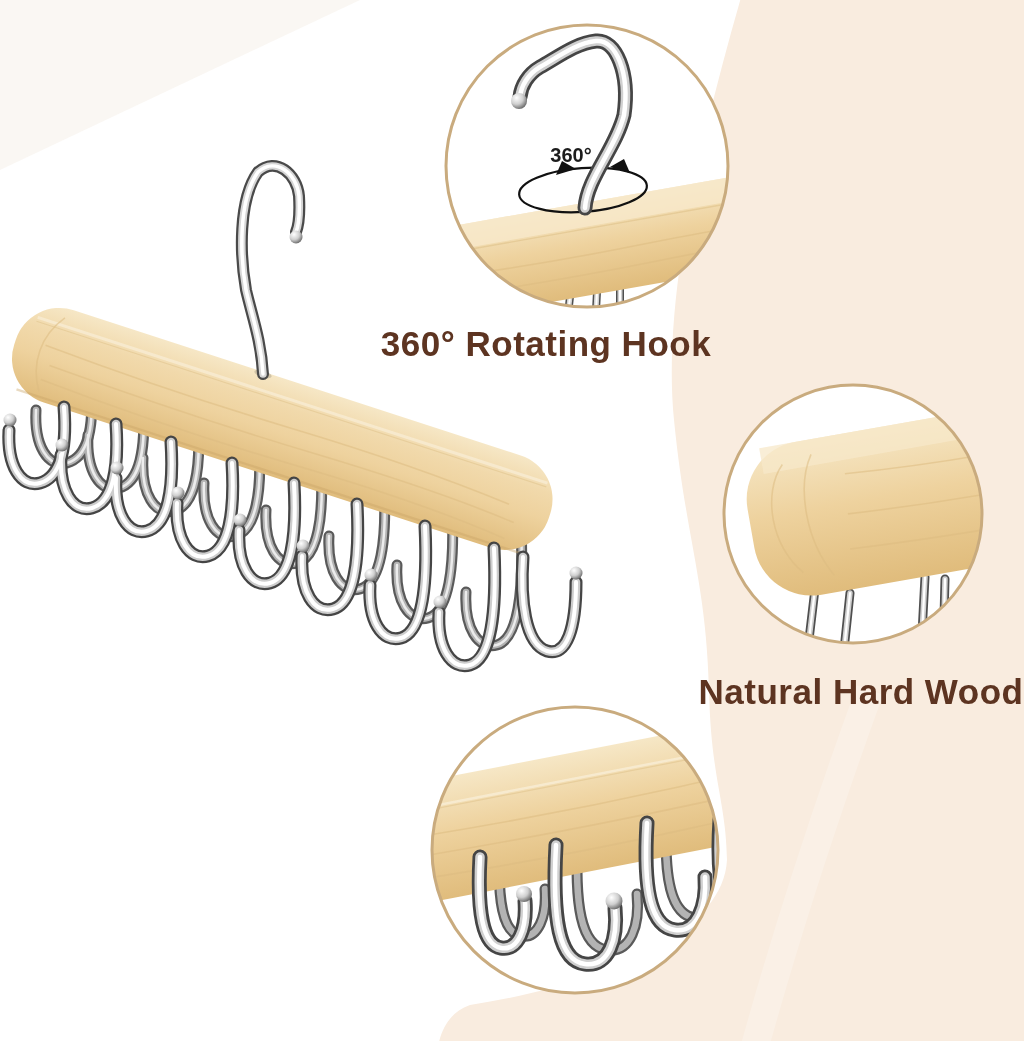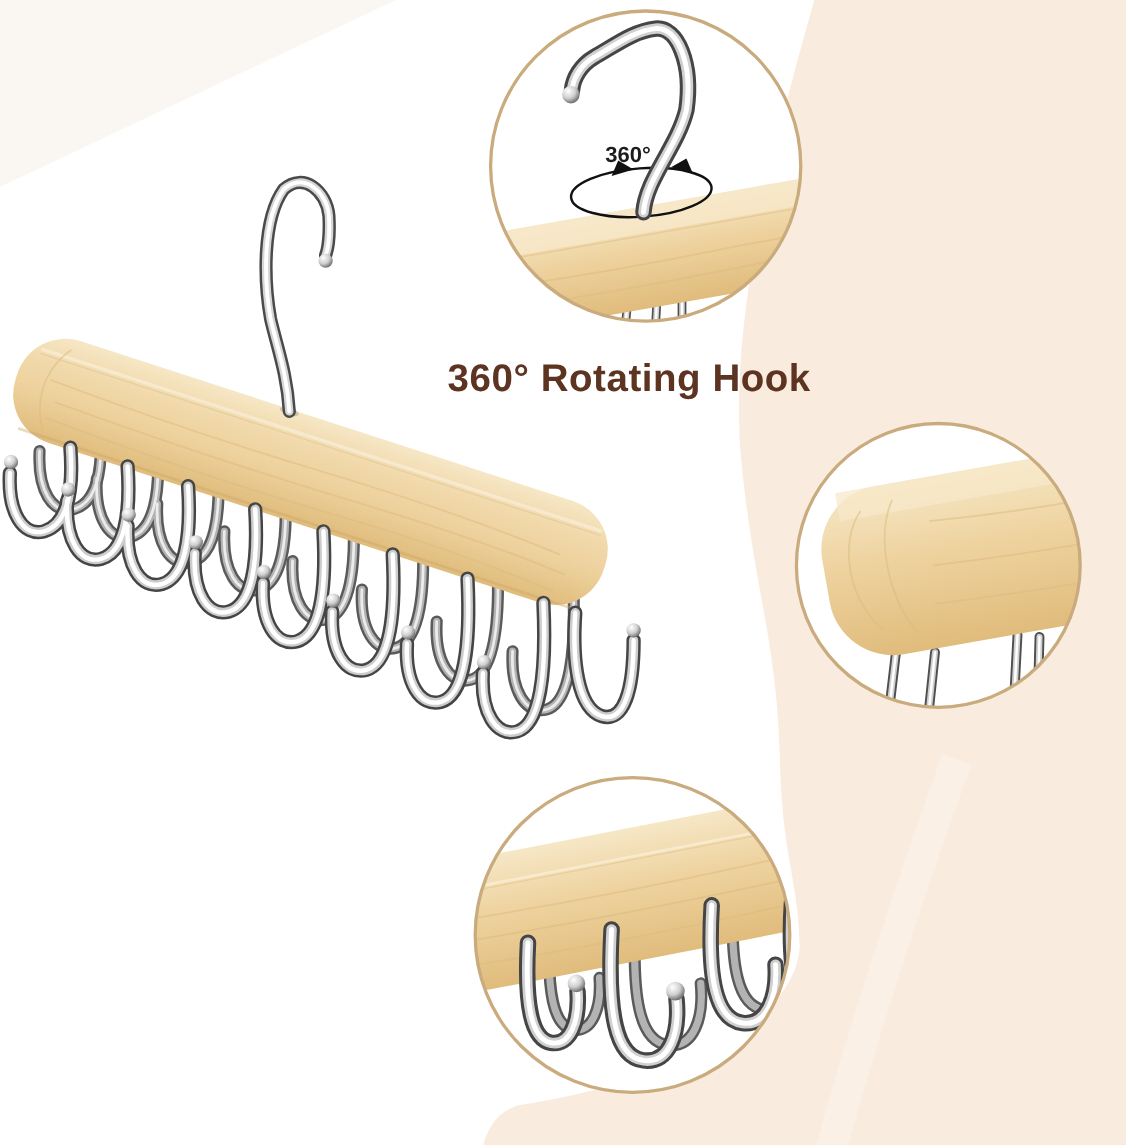--- a/index.html
+++ b/index.html
@@ -3,21 +3,21 @@
 <meta charset="utf-8">
 <style>
   html,body{margin:0;padding:0;}
   body{font-family:"Liberation Sans", sans-serif;background:#ffffff;}
   .stage{position:relative;width:1024px;height:1041px;overflow:hidden;background:#ffffff;}
   .bg-svg{position:absolute;left:0;top:0;z-index:0;}
   .callout{position:absolute;z-index:2;}
   .label{position:absolute;z-index:3;transform:translateX(-50%);
          font-weight:bold;font-size:35px;letter-spacing:.5px;white-space:nowrap;
          color:#5d3421;}
-  .lbl-1{left:572px;top:324px;text-align:right;}
+  .lbl-1{left:546px;top:324px;text-align:right;}
   .lbl-2{left:861px;top:672px;}
   .lbl-3{left:592px;top:998px;}
   
   .ch-o{fill:none;stroke:#454545;stroke-width:13;stroke-linecap:round;}
   .ch-m{fill:none;stroke:#cdcdcd;stroke-width:8.5;stroke-linecap:round;}
   .ch-i{fill:none;stroke:#ffffff;stroke-width:4;stroke-linecap:round;}
   
   .chb-o{fill:none;stroke:#5a5a5a;stroke-width:11;stroke-linecap:round;}
   .chb-m{fill:none;stroke:#b3b3b3;stroke-width:6.5;stroke-linecap:round;}
   .chb-i{fill:none;stroke:#ececec;stroke-width:2.5;stroke-linecap:round;}
@@ -169,21 +169,21 @@
       <circle cx="117" cy="468" r="6.5" fill="url(#ballG)"></circle>
       <circle cx="178" cy="493" r="6.5" fill="url(#ballG)"></circle>
       <circle cx="240" cy="520" r="6.5" fill="url(#ballG)"></circle>
       <circle cx="303" cy="546" r="6.5" fill="url(#ballG)"></circle>
       <circle cx="371" cy="575" r="6.5" fill="url(#ballG)"></circle>
       <circle cx="440" cy="602" r="6.5" fill="url(#ballG)"></circle>
       <circle cx="576" cy="573" r="6.5" fill="url(#ballG)"></circle>
     </g>
   </svg>
 
-  <div class="callout" style="left:444px;top:8px;width:286px;height:286px;">
+  <div class="callout" style="left:444px;top:23px;width:286px;height:286px;">
     <svg width="286" height="286" viewBox="0 0 286 286">
       <defs>
         <clipPath id="clip1">
             <circle cx="143" cy="143" r="141"></circle>
           </clipPath>
         <linearGradient id="wg2" x1="0" y1="0" x2="0" y2="1">
           <stop offset="0" stop-color="#f6e7c6"></stop>
           <stop offset="0.45" stop-color="#eed29e"></stop>
           <stop offset="1" stop-color="#e0bc7c"></stop>
         </linearGradient>
@@ -358,14 +358,15 @@
             </g>
           <circle cx="94" cy="189" r="8" fill="url(#ballG3)"></circle>
           <circle cx="184" cy="196" r="8.5" fill="url(#ballG3)"></circle>
         </g>
       </g>
       <circle cx="145" cy="145" r="143" fill="none" stroke-width="3" stroke="#c9ab7e"></circle>
     </svg>
   </div>
 
   <div class="label lbl-1">360° Rotating Hook</div>
+  <div class="label lbl-2">Natural Hard Wood</div>
 
 </div>
 
 </body></html>

